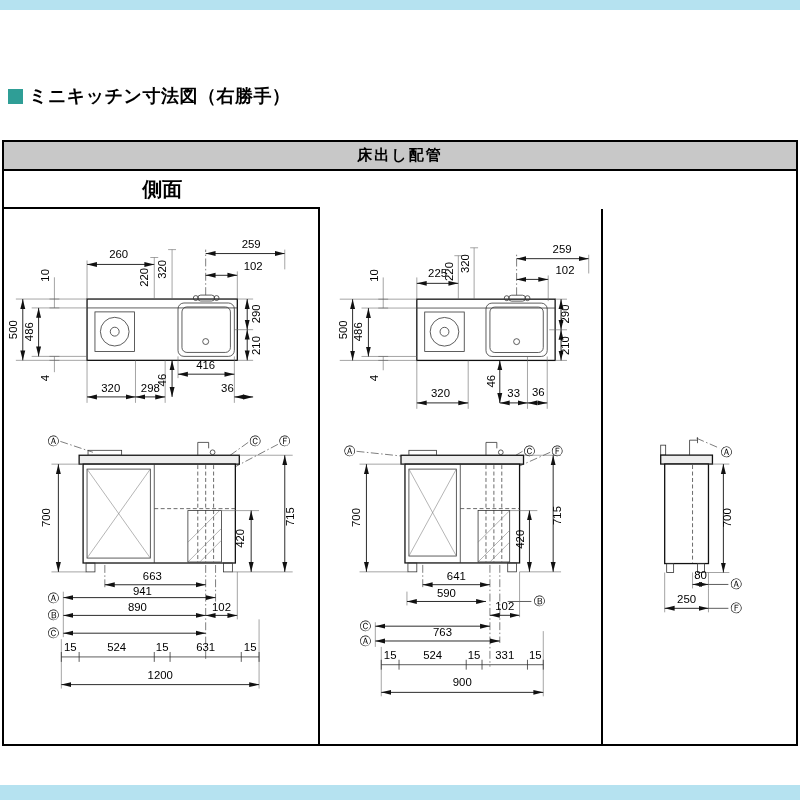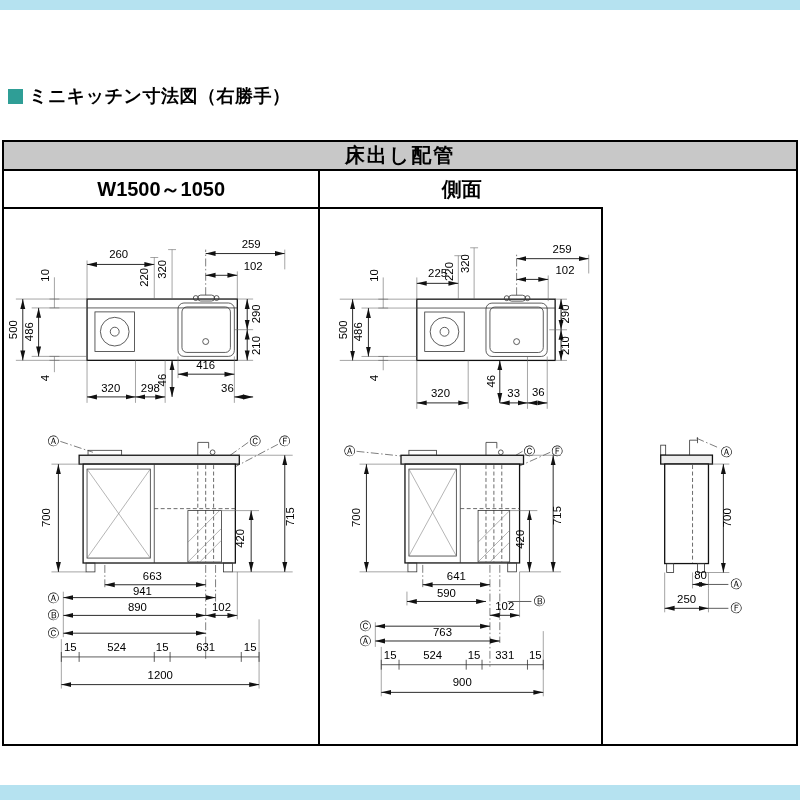--- a/index.html
+++ b/index.html
@@ -10,21 +10,21 @@
   .strip { position:absolute; left:0; width:100%; background:var(--strip,#b5e2f0); }
   .strip.top { top:0; height:10px; }
   .strip.bottom { bottom:0; height:15px; }
 
   .title-row { position:absolute; top:84px; left:8px; display:flex; align-items:center; gap:6px; }
   .bullet { width:15px; height:15px; background:var(--accent,#2f9e96); flex:0 0 auto; }
   .title-row h1 { font-size:18px; font-weight:bold; letter-spacing:0.5px; }
 
   .sheet { position:absolute; top:140px; left:2px; width:796px; border:2px solid #000; background:#fff; }
   .span-header { height:29px; background:var(--header-bg,#c8c8c8); border-bottom:2px solid #000;
-    display:flex; align-items:center; justify-content:center; font-size:20px; font-weight:bold; letter-spacing:2px; }
+    display:flex; align-items:center; justify-content:center; font-size:15px; font-weight:bold; letter-spacing:2px; }
   .cols { display:grid; grid-template-columns:318fr 284fr 194fr; }
   .cols-header > div { height:38px; border-right:2px solid #000; border-bottom:2px solid #000;
     display:flex; align-items:center; justify-content:center; font-size:20px; font-weight:bold; }
   .cols-header > div:last-child { border-right:none; }
   .cols-body > div { height:535px; border-right:2px solid #000; overflow:hidden; }
   .cols-body > div:last-child { border-right:none; }
   .cols-body svg { display:block; width:100%; height:100%; }
 
   
   .o  { stroke:#111; stroke-width:1.3; }
@@ -43,21 +43,20 @@
   <div class="strip top"></div>
 
   <div class="title-row">
     <span class="bullet"></span>
     <h1>ミニキッチン寸法図（右勝手）</h1>
   </div>
 
   <div class="sheet">
     <div class="span-header">床出し配管</div>
     <div class="cols cols-header">
-      <div>W1500～1050</div>
       <div>側面</div>
     </div>
     <div class="cols cols-body">
 
       <div>
       <svg viewBox="0 0 318 535" preserveAspectRatio="xMidYMid meet">
         <defs>
           <marker id="arw" markerWidth="12" markerHeight="8" refX="10" refY="3" orient="auto-start-reverse" markerUnits="userSpaceOnUse">
             <path d="M0,0.5 L10,3 L0,5.5 Z" fill="#111"></path>
           </marker>

